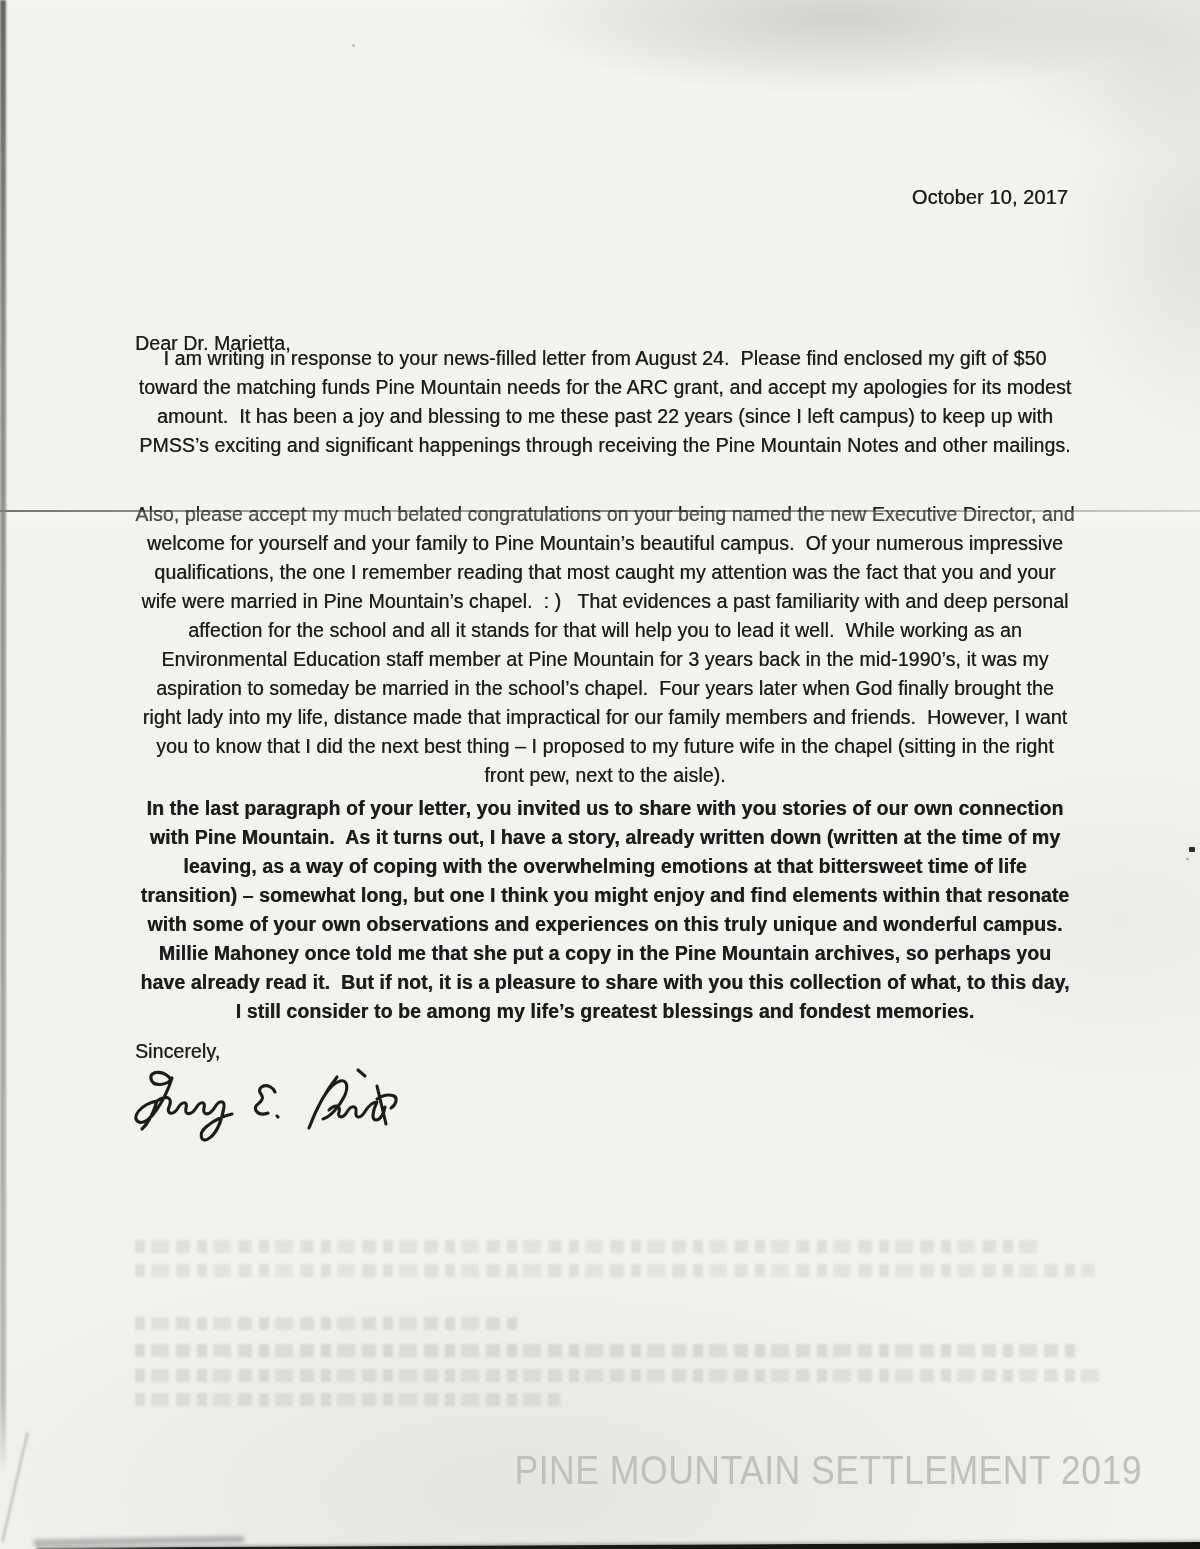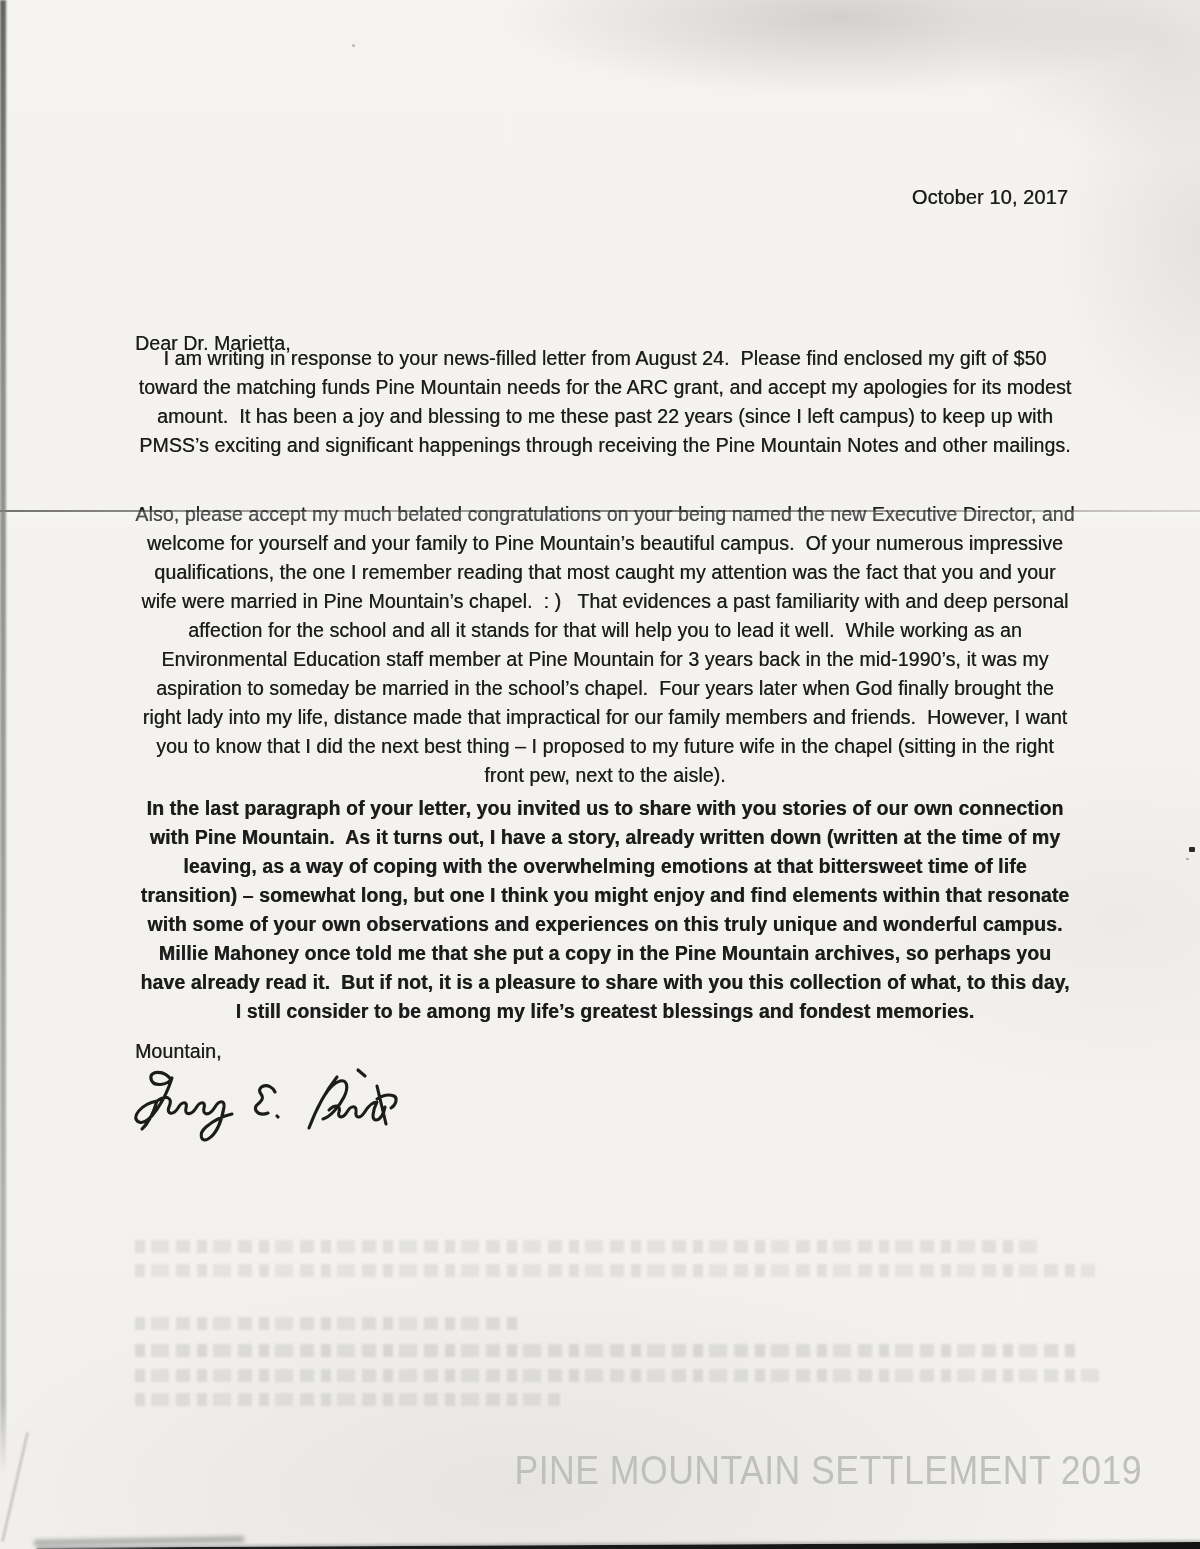--- a/index.html
+++ b/index.html
@@ -115,21 +115,21 @@
 
   <p id="para-1" class="txt para">I am writing in response to your news-filled letter from August 24.  Please find enclosed my gift of $50 toward the matching funds Pine Mountain needs for the ARC grant, and accept my apologies for its modest amount.  It has been a joy and blessing to me these past 22 years (since I left campus) to keep up with PMSS’s exciting and significant happenings through receiving the Pine Mountain Notes and other mailings.</p>
 
   <div id="fold-line"></div>
   <div id="fold-halo"></div>
 
   <p id="para-2" class="txt para">Also, please accept my much belated congratulations on your being named the new Executive Director, and welcome for yourself and your family to Pine Mountain’s beautiful campus.  Of your numerous impressive qualifications, the one I remember reading that most caught my attention was the fact that you and your wife were married in Pine Mountain’s chapel.  : )   That evidences a past familiarity with and deep personal affection for the school and all it stands for that will help you to lead it well.  While working as an Environmental Education staff member at Pine Mountain for 3 years back in the mid-1990’s, it was my aspiration to someday be married in the school’s chapel.  Four years later when God finally brought the right lady into my life, distance made that impractical for our family members and friends.  However, I want you to know that I did the next best thing – I proposed to my future wife in the chapel (sitting in the right front pew, next to the aisle).</p>
 
   <p id="para-3" class="txt para">In the last paragraph of your letter, you invited us to share with you stories of our own connection with Pine Mountain.  As it turns out, I have a story, already written down (written at the time of my leaving, as a way of coping with the overwhelming emotions at that bittersweet time of life transition) – somewhat long, but one I think you might enjoy and find elements within that resonate with some of your own observations and experiences on this truly unique and wonderful campus.  Millie Mahoney once told me that she put a copy in the Pine Mountain archives, so perhaps you have already read it.  But if not, it is a pleasure to share with you this collection of what, to this day, I still consider to be among my life’s greatest blessings and fondest memories.</p>
 
-  <div id="closing" class="txt">Mountain,</div>
+  <div id="closing" class="txt">Sincerely,</div>
 
   <svg id="signature" width="300" height="92" viewBox="0 0 300 92" aria-hidden="true">
     <path d="M56,16 C50,6 34,6 36,15 C38,23 52,22 57,14 C50,36 34,62 24,58 C15,54 26,40 42,37 C38,50 33,60 27,65
              M42,37 C52,30 58,34 54,43 C51,50 58,52 63,44 C67,37 73,37 71,44 C69,51 76,52 81,44 C85,37 91,37 89,44
              C87,51 94,53 100,43 C104,36 110,36 109,43 C107,55 102,70 93,75 C86,79 83,70 91,63 C98,57 108,52 117,50"></path>
     <path d="M160,28 C155,17 140,22 146,30 C149,34 147,37 143,40 C137,44 142,53 153,49 M162,52 L163,53"></path>
     <path d="M222,13 C210,28 200,48 194,64 C204,38 214,20 225,17 C232,15 234,23 229,33 C224,43 215,53 208,55
              M214,46 C220,40 226,41 224,48 C222,54 228,55 232,48 C236,41 242,41 241,48 C240,54 245,55 249,49
              C252,44 257,38 262,38 C258,46 256,56 261,56 C265,56 269,50 270,43 M262,22 L271,60
              M262,35 C268,31 274,30 279,32 C283,34 281,41 276,44"></path>

